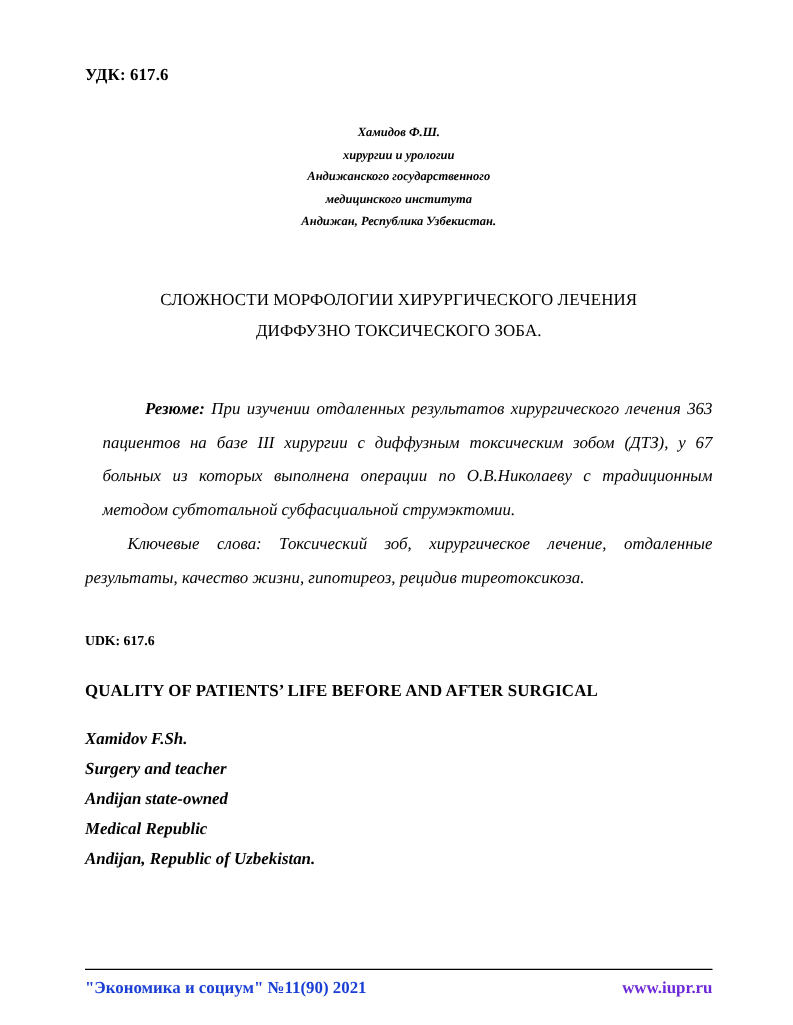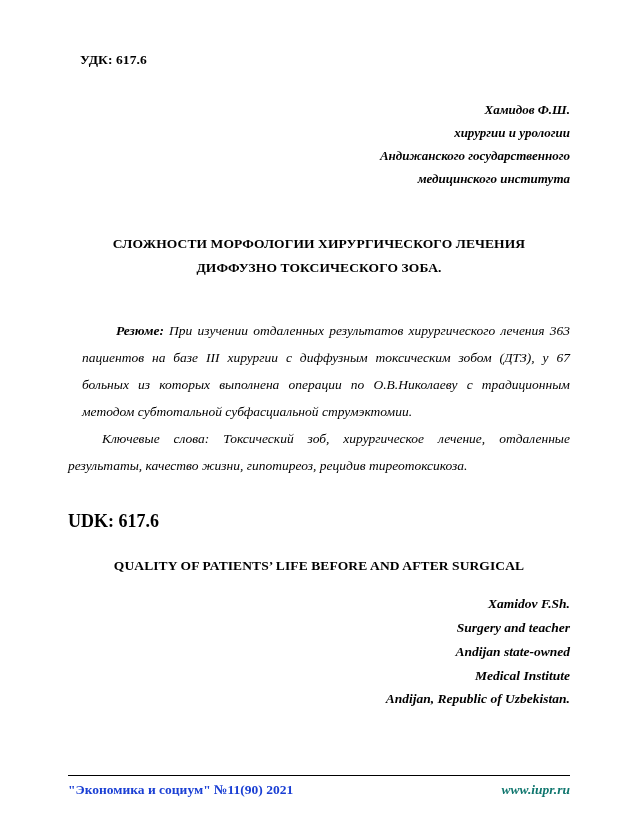--- a/index.html
+++ b/index.html
@@ -20,36 +20,36 @@
     left: 0; top: 0;
     width: 634px;
     height: 820px;
     box-sizing: border-box;
     padding: 52px 64px 0 68px;
   }
   .udk {
     font-size: 13.5px;
     font-weight: bold;
     letter-spacing: 0.1px;
-    margin: 0 0 30px 12px;
+    margin: 0 0 30px 0;
   }
   .author-block {
-    text-align: right;
+    text-align: center;
     font-style: italic;
     font-weight: bold;
-    font-size: 13px;
+    font-size: 10px;
     line-height: 1.77;
     margin: 0 0 0 0;
   }
   .author-block div {
     white-space: nowrap;
   }
   .title-ru {
     text-align: center;
-    font-weight: bold;
+    font-weight: normal;
     font-size: 13.5px;
     line-height: 1.8;
     margin: 42px 0 0 0;
     letter-spacing: 0.1px;
   }
   .abstract {
     margin: 36px 0 0 14px;
     font-size: 13.5px;
     font-style: italic;
     line-height: 2.0;
@@ -65,34 +65,33 @@
     font-size: 13.5px;
     font-style: italic;
     line-height: 2.0;
     text-align: justify;
     text-indent: 34px;
   }
   .keywords b {
     font-weight: normal;
   }
   .udk-en {
-    font-size: 18px;
+    font-size: 11px;
     font-weight: bold;
     margin: 32px 0 0 0;
   }
   .title-en {
-    text-align: center;
     font-weight: bold;
     font-size: 13.5px;
     line-height: 1.8;
     margin: 22px 0 0 0;
     letter-spacing: 0.1px;
   }
   .author-block-en {
-    text-align: right;
+    text-align: left;
     font-style: italic;
     font-weight: bold;
     font-size: 13.5px;
     line-height: 1.77;
     margin: 14px 0 0 0;
   }
   .footer {
     position: absolute;
     left: 68px;
     right: 64px;
@@ -108,36 +107,36 @@
     justify-content: space-between;
     align-items: baseline;
     font-size: 13.5px;
     font-weight: bold;
     color: #1a3fd4;
   }
   .footer-left {
     color: #1a3fd4;
   }
   .footer-right {
-    color: #0f766e;
-    font-style: italic;
+    color: #6d28d9;
   }
 </style>
 </head>
 <body>
 
 <div class="page">
 
   <div class="udk">УДК: 617.6</div>
 
   <div class="author-block">
     <div>Хамидов Ф.Ш.</div>
     <div>хирургии и урологии</div>
     <div>Андижанского государственного</div>
     <div>медицинского института</div>
+    <div>Андижан, Республика Узбекистан.</div>
   </div>
 
   <div class="title-ru">
     <div>СЛОЖНОСТИ МОРФОЛОГИИ ХИРУРГИЧЕСКОГО ЛЕЧЕНИЯ</div>
     <div>ДИФФУЗНО ТОКСИЧЕСКОГО ЗОБА.</div>
   </div>
 
   <p class="abstract"><b>Резюме:</b><span> При изучении отдаленных результатов хирургического лечения 363 пациентов на базе III хирургии с диффузным токсическим зобом (ДТЗ), у 67 больных из которых выполнена операции по О.В.Николаеву с традиционным методом субтотальной субфасциальной струмэктомии.</span></p>
 
   <p class="keywords"><b>Ключевые слова:</b><span> Токсический зоб, хирургическое лечение, отдаленные результаты, качество жизни, гипотиреоз, рецидив тиреотоксикоза.</span></p>
@@ -145,21 +144,21 @@
   <div class="udk-en">UDK: 617.6</div>
 
   <div class="title-en">
     <div>QUALITY OF PATIENTS’ LIFE BEFORE AND AFTER SURGICAL</div>
   </div>
 
   <div class="author-block-en">
     <div>Xamidov F.Sh.</div>
     <div>Surgery and teacher</div>
     <div>Andijan state-owned</div>
-    <div>Medical Institute</div>
+    <div>Medical Republic</div>
     <div>Andijan, Republic of Uzbekistan.</div>
   </div>
 
   <div class="footer">
     <hr class="footer-rule">
     <div class="footer-row">
       <span class="footer-left">"Экономика и социум" №11(90) 2021</span>
       <span class="footer-right">www.iupr.ru</span>
     </div>
   </div>

